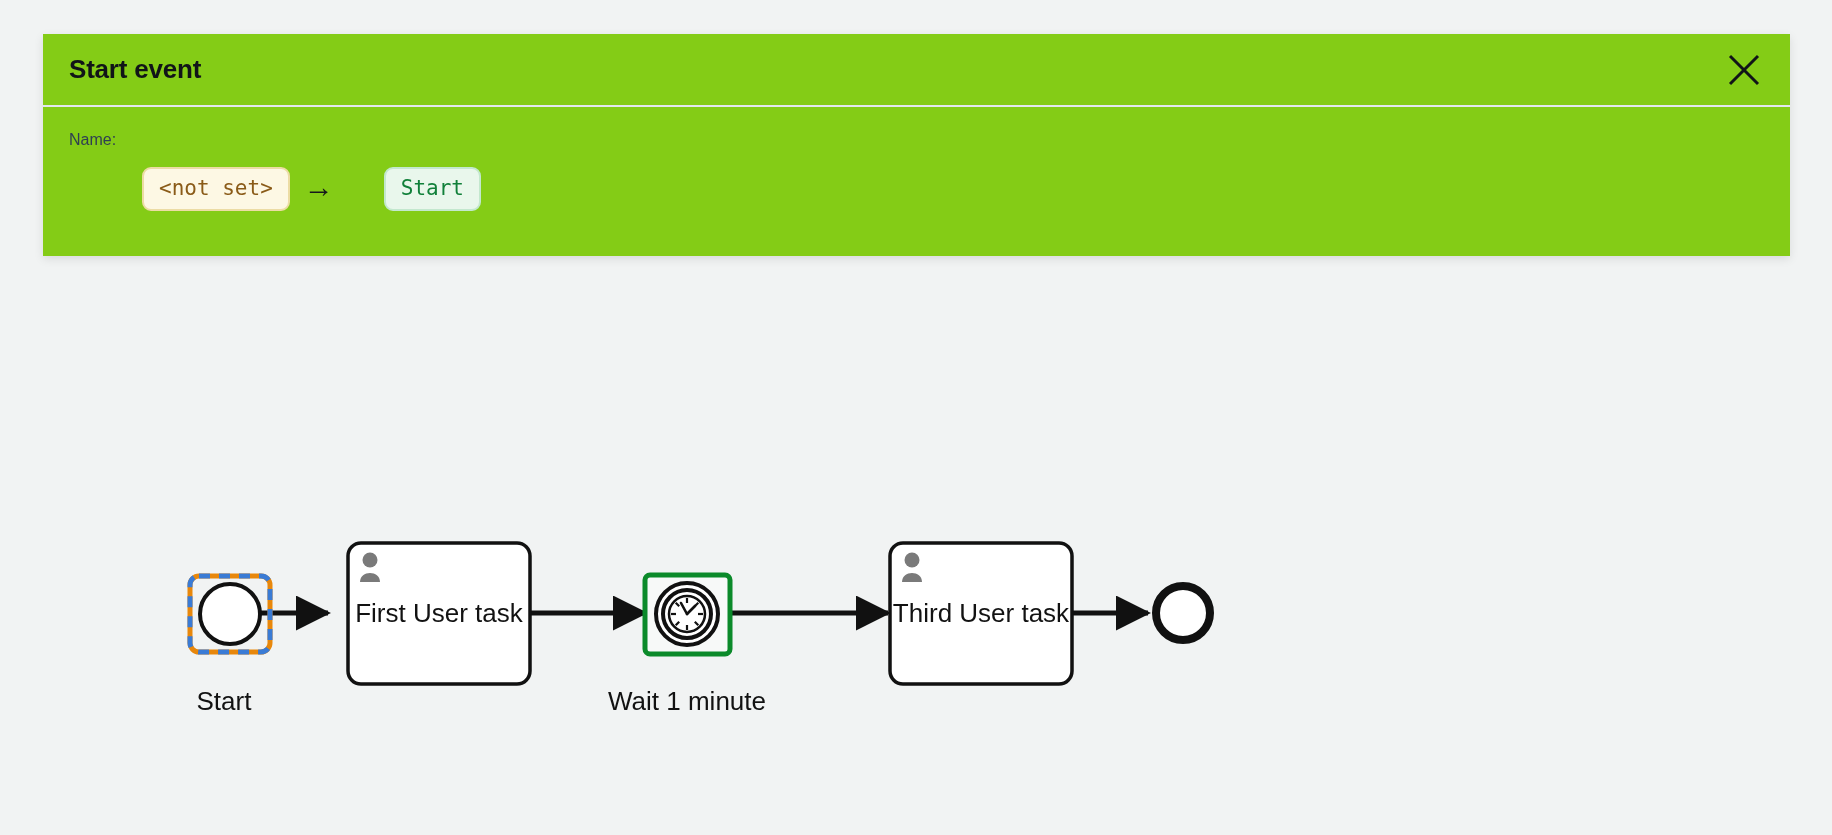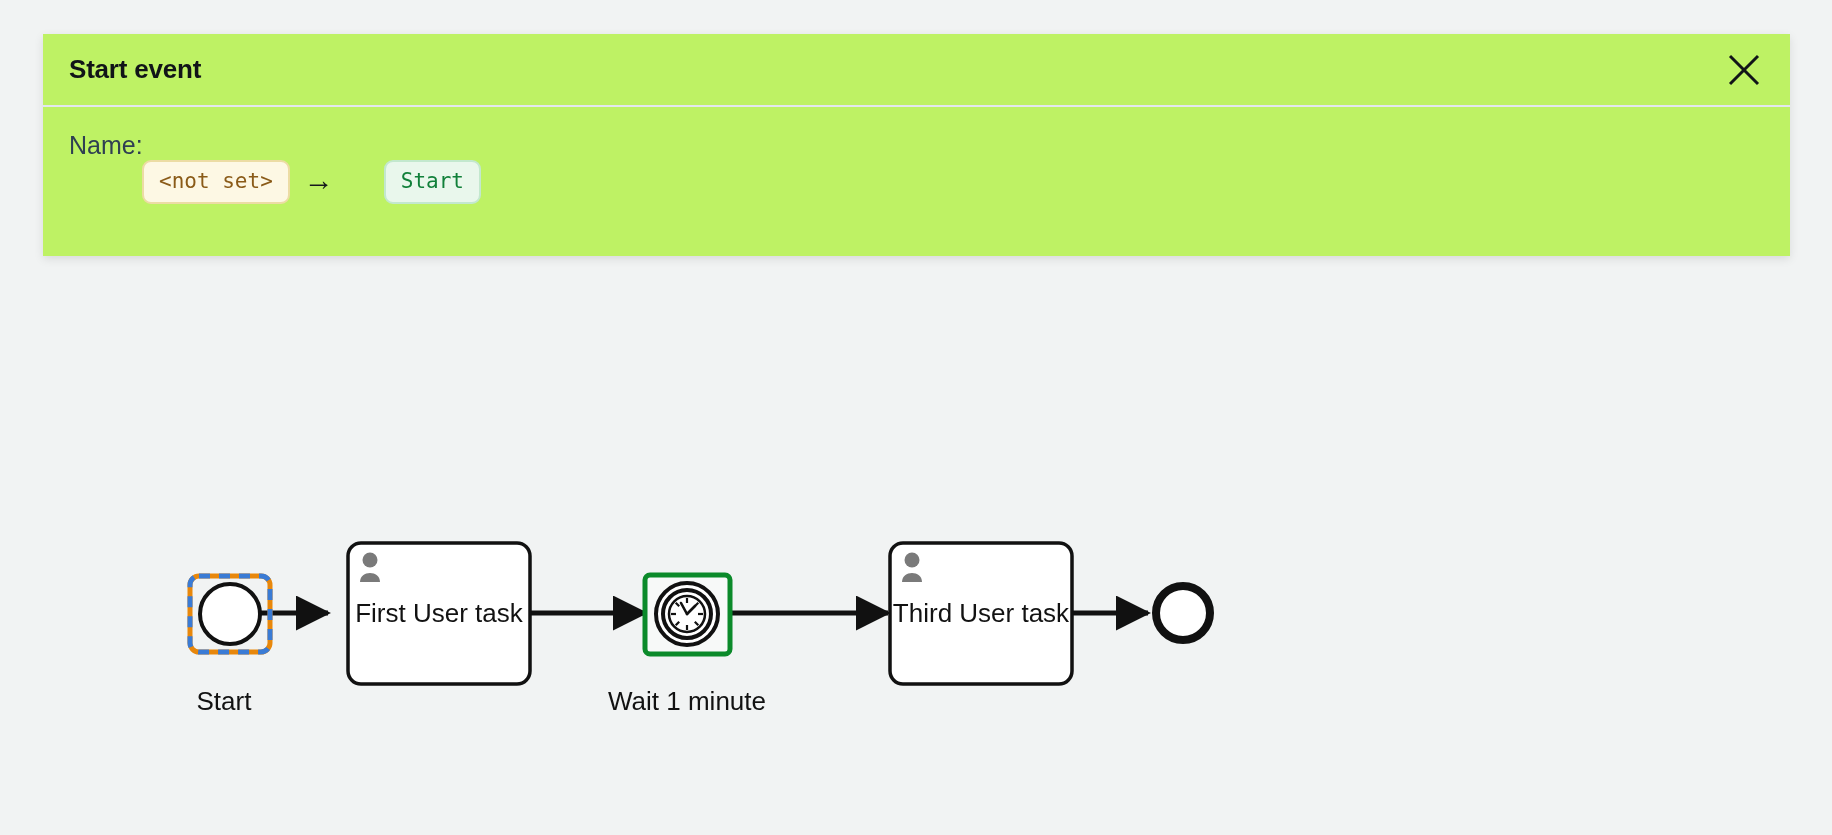--- a/index.html
+++ b/index.html
@@ -9,21 +9,21 @@
     font-family: "Liberation Sans", sans-serif;
     overflow: hidden;
   }
   #root { position: relative; width: 1832px; height: 835px; }
 
   
   .panel {
     position: absolute;
     left: 43px; top: 34px;
     width: 1747px; height: 222px;
-    background: #bef264;
+    background: #84cc16;
     box-shadow: 0 3px 9px rgba(0,0,0,0.10);
   }
   .panel-header {
     height: 73px;
     border-bottom: 2px solid #e3e7ef;
     display: flex; align-items: center;
     padding: 0 26px;
     position: relative;
   }
   .panel-title {
@@ -34,22 +34,22 @@
     position: absolute; right: 22px; top: 50%;
     transform: translateY(-50%);
     width: 48px; height: 48px;
     display: flex; align-items: center; justify-content: center;
     cursor: pointer; background: none; border: none;
   }
   .close-btn svg { display: block; }
 
   .panel-body { padding: 24px 26px 0 26px; }
   .field-label {
-    font-size: 25px; color: #2f3f52;
-    margin-bottom: 0;
+    font-size: 16px; color: #2f3f52;
+    margin-bottom: 18px;
   }
   .diff-row {
     display: flex; align-items: center;
     gap: 12px; padding-left: 37px;
   }
   .chip {
     font-family: "DejaVu Sans Mono", "Liberation Mono", monospace;
     font-size: 21px;
     padding: 7px 15px 9px 15px;
     border-radius: 9px;

